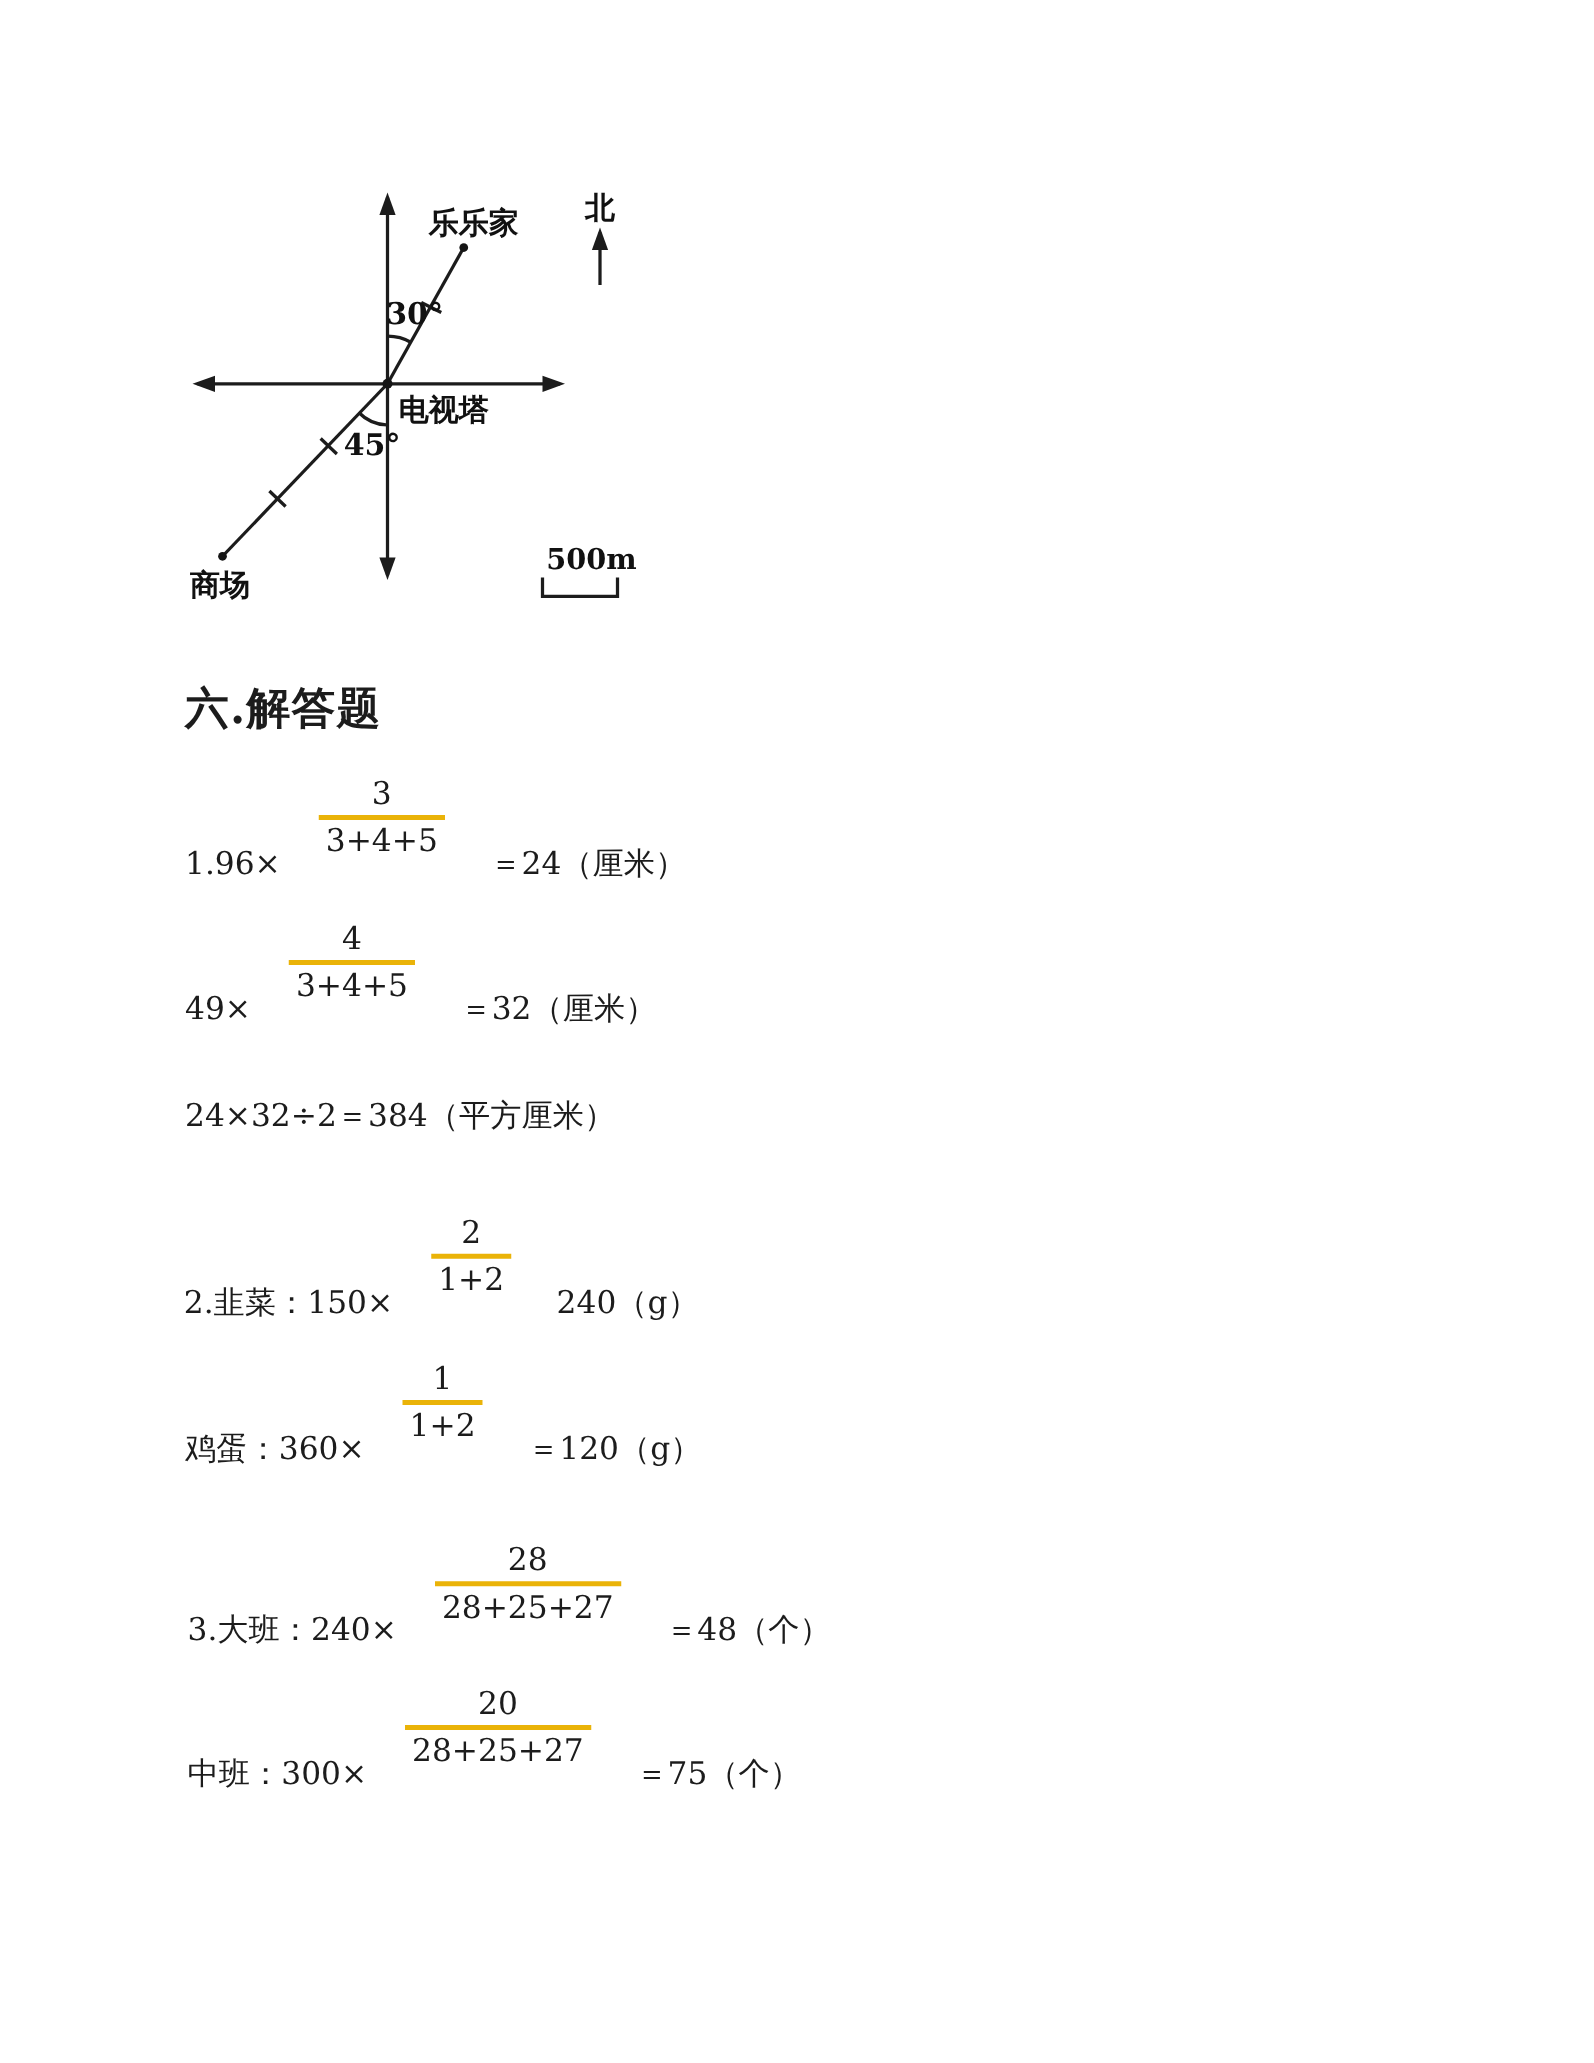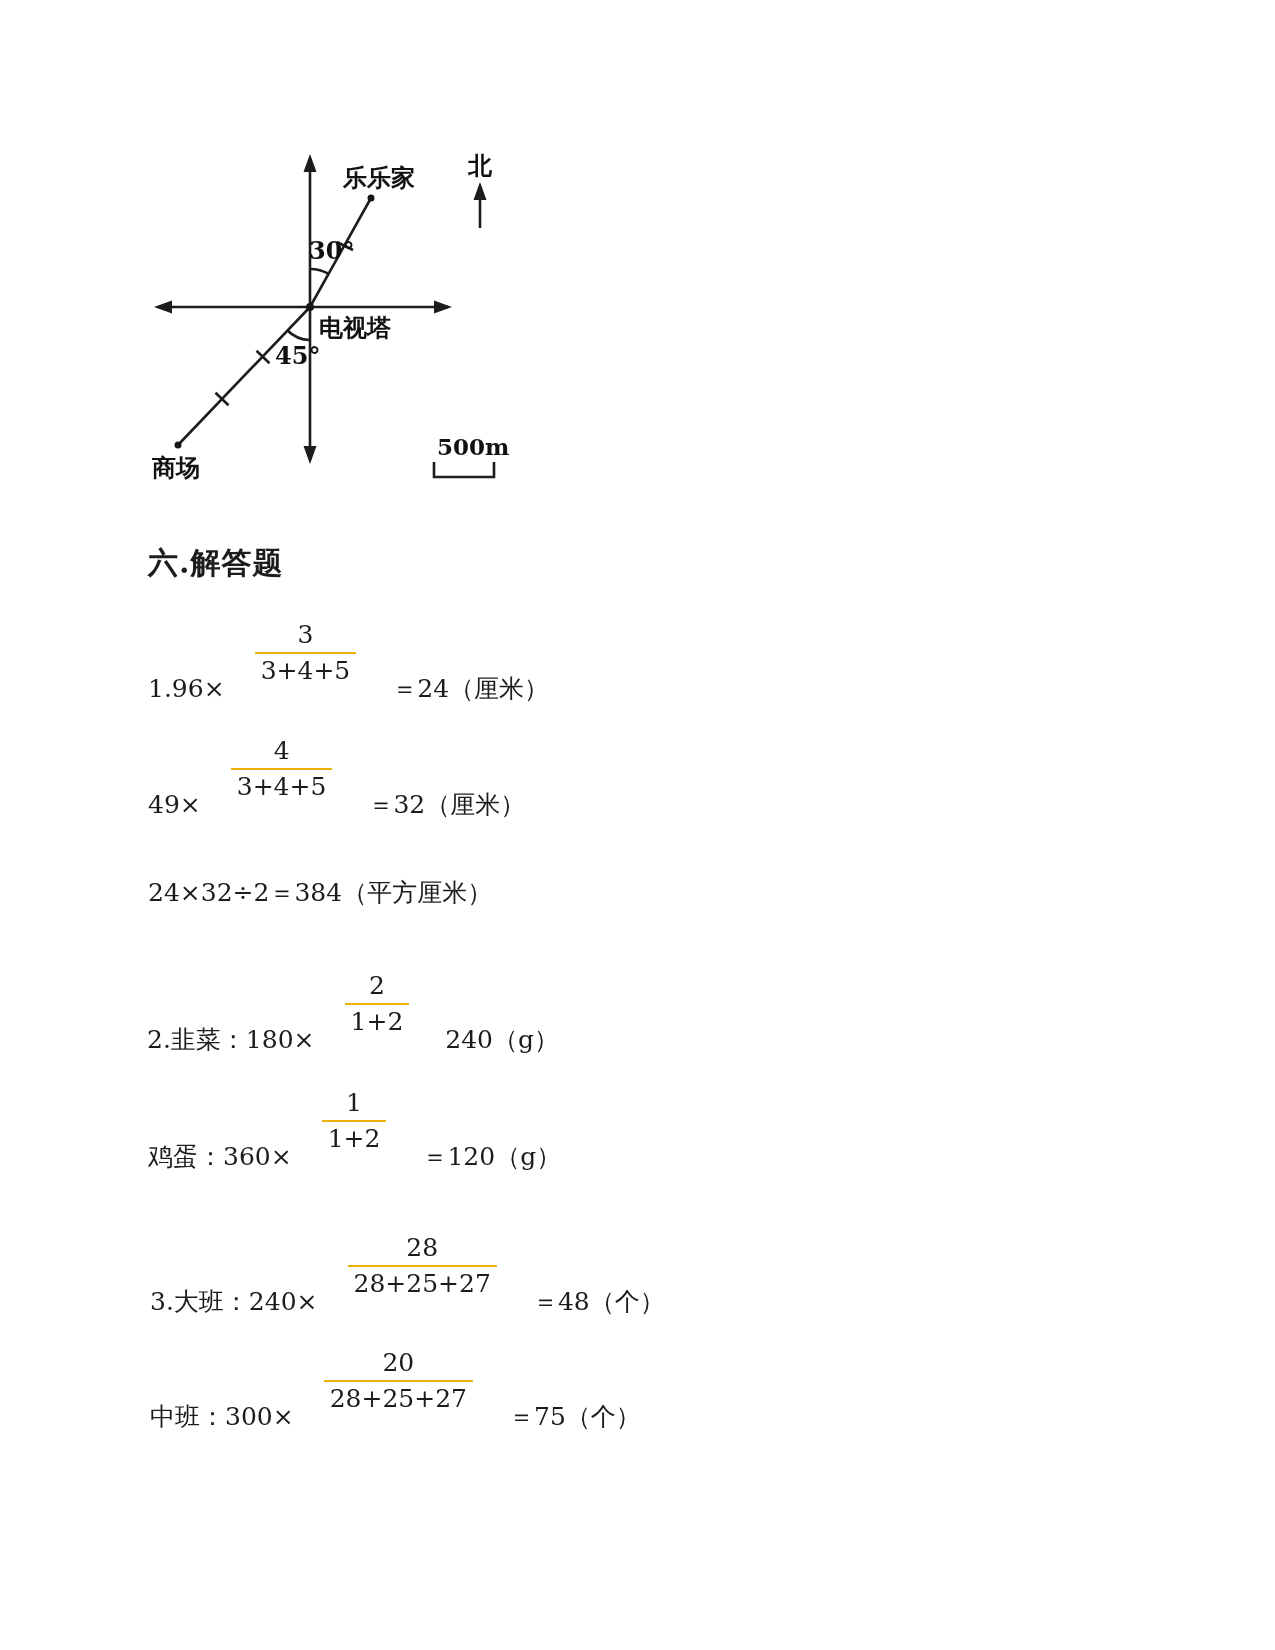--- a/index.html
+++ b/index.html
@@ -11,35 +11,35 @@
   .diagram-svg text {
     font-family:"DejaVu Serif","Liberation Serif",serif;
     font-weight:700; fill:#111111;
   }
   .lbl-place { font-size:24px; }
   .lbl-angle { font-size:24px; }
   .lbl-north { font-size:24px; }
   .lbl-scale { font-size:23px; }
   .section-title {
     position:absolute; left:148px; top:543px;
-    font-size:30px; font-weight:700; letter-spacing:1px;
+    font-size:35px; font-weight:700; letter-spacing:1px;
   }
   .math-line {
     position:absolute; display:flex; align-items:flex-end;
     font-size:25px; line-height:1.3; white-space:pre;
   }
   .plain-line {
     position:absolute; font-size:25px; line-height:1.3; white-space:pre;text-align:right;
   }
   .fraction {
     display:inline-flex; flex-direction:column; align-items:center;
     margin:0 36px 20px 30px; font-size:25px; line-height:1.18; white-space:pre;
   }
   .fraction .num { padding:0 3px 2px 3px; }
-  .fraction .den { border-top:2px solid #eab308; padding:2px 6px 0 6px; }
+  .fraction .den { border-top:4px solid #eab308; padding:2px 6px 0 6px; }
 </style>
 </head>
 <body>
 
 <div class="page">
 
   <svg class="diagram-svg" width="560" height="500" viewBox="0 0 560 500">
     <defs>
       <marker id="arw" markerUnits="userSpaceOnUse" markerWidth="22" markerHeight="18" refX="15" refY="8" orient="auto">
         <path d="M1,1.5 L19,8 L1,14.5 Z" fill="#1c1c1c"></path>
@@ -100,21 +100,21 @@
     <span class="fraction">
       <span class="num">4</span>
       <span class="den">3+4+5</span>
     </span>
     <span>＝32（厘米）</span>
   </div>
 
   <div class="plain-line" style="left:148px; top:877px;">24×32÷2＝384（平方厘米）</div>
 
   <div class="math-line" style="left:147px; top:971px;">
-    <span>2.韭菜：180×</span>
+    <span>2.韭菜：150×</span>
     <span class="fraction">
       <span class="num">2</span>
       <span class="den">1+2</span>
     </span>
     <span>240（g）</span>
   </div>
 
   <div class="math-line" style="left:148px; top:1088px;">
     <span>鸡蛋：360×</span>
     <span class="fraction">

